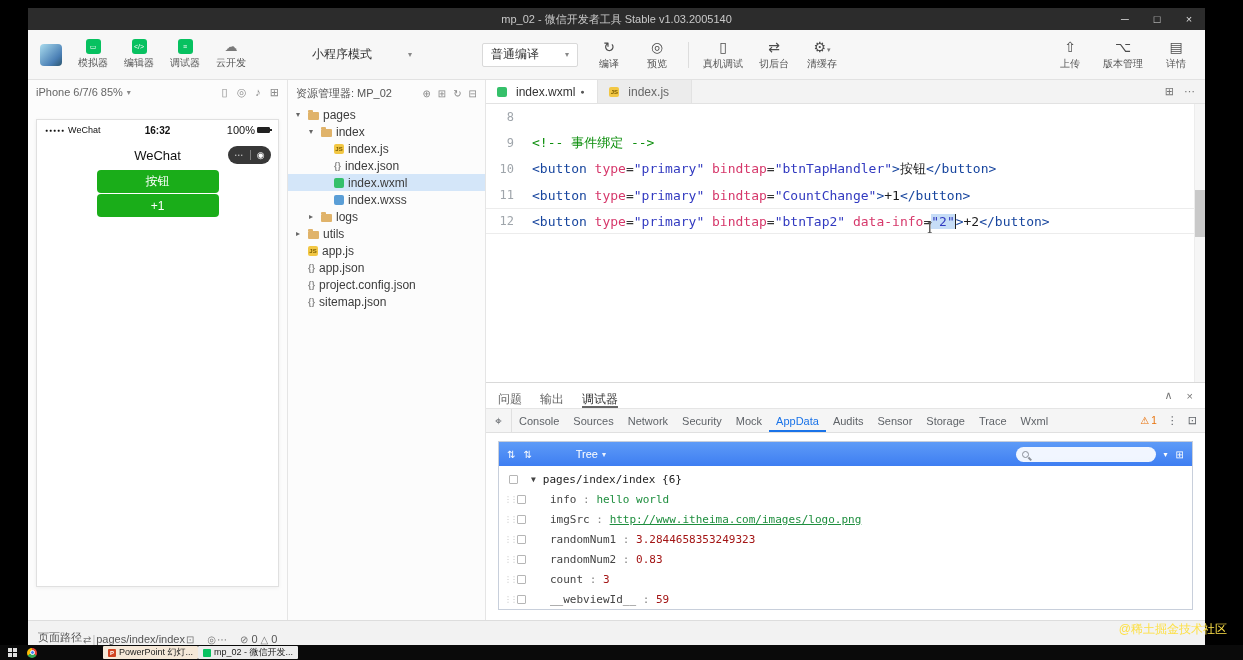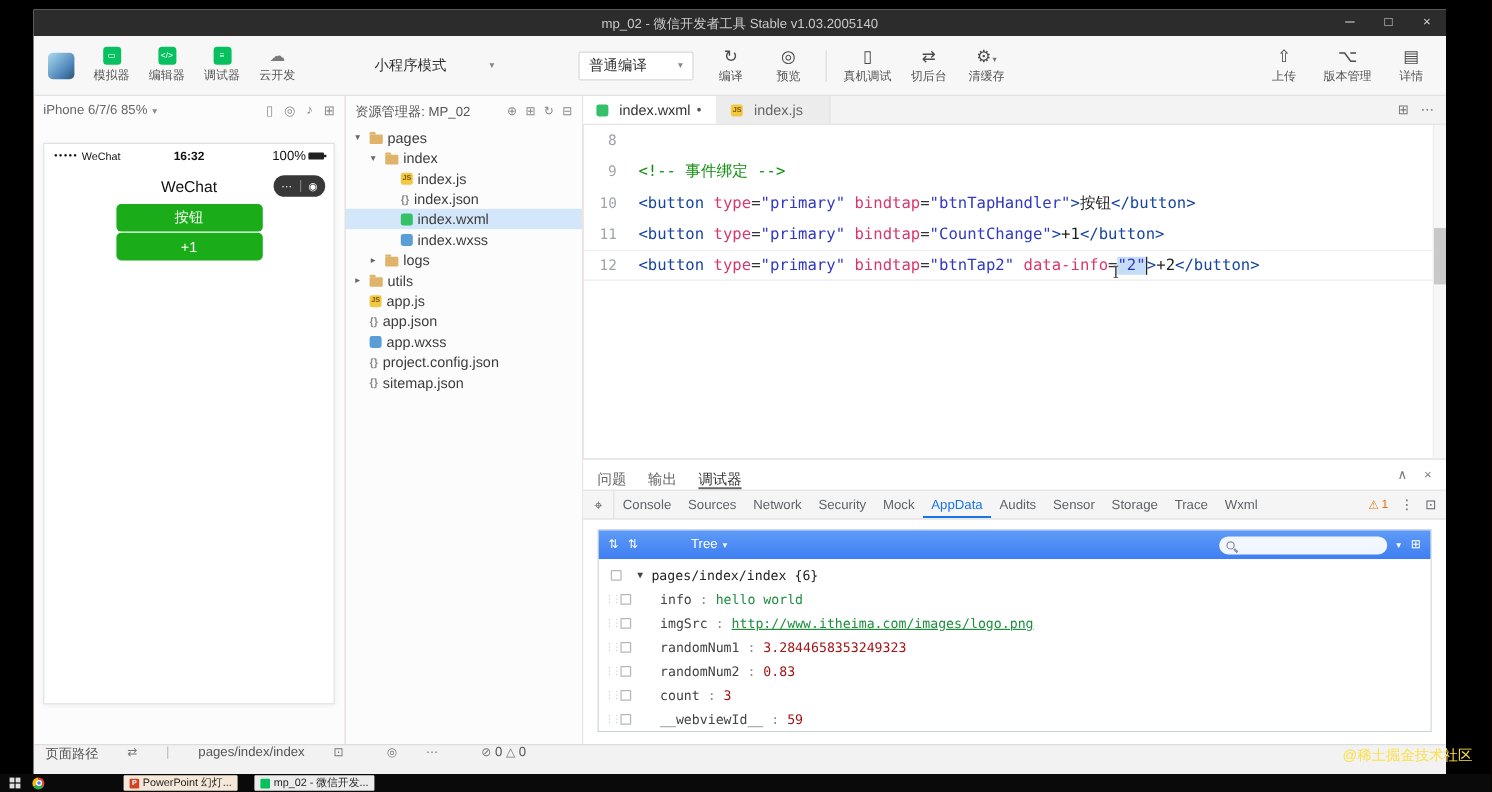--- a/index.html
+++ b/index.html
@@ -127,32 +127,32 @@
   .cb{width:9px;height:9px;border:1px solid #b6b6b6;background:#fff;border-radius:1px;flex:none}
   .disc{font-size:8px;color:#444;margin-left:6px}
   .adroot{color:#222}
   .adkey{margin-left:24px;color:#444}
   .adcolon{color:#888}
   .v-string{color:#1e8e3e}
   .v-link{color:#1e8e3e;text-decoration:underline;cursor:pointer}
   .v-number{color:#a31515}
 
   
-  .statusbar{height:25px;background:#f2f2f2;border-top:1px solid #ddd;display:flex;align-items:flex-start;padding:0 10px;font-size:11px;color:#555;gap:24px}
+  .statusbar{height:25px;background:#f2f2f2;border-top:1px solid #ddd;display:flex;align-items:flex-end;padding:0 10px;font-size:11px;color:#555;gap:1px}
   .sb-ico{color:#777;font-size:10px}
   .sb-sep{color:#bbb}
   .sb-counts{display:flex;align-items:center;gap:3px;margin-left:12px}
 
   
   .taskbar{position:absolute;left:0;right:0;bottom:0;height:15px;background:#0a0a0a;display:flex;align-items:center;gap:10px;padding:0 8px}
   .winlogo{width:9px;height:9px;display:grid;grid-template-columns:4px 4px;grid-template-rows:4px 4px;gap:1px;cursor:default}
   .winlogo span{background:#dfdfdf}
   .chrome{width:10px;height:10px;border-radius:50%;background:conic-gradient(#ea4335 0 120deg,#34a853 0 240deg,#fbbc05 0 360deg);position:relative;cursor:default}
   .chrome::after{content:"";position:absolute;inset:2.5px;background:#4285f4;border-radius:50%;border:1px solid #fff}
-  .taskitems{display:flex;gap:14px;align-items:flex-end}
+  .taskitems{display:flex;align-items:flex-end}
   .titem{height:13px;display:flex;align-items:center;gap:3px;padding:0 5px;font-size:9px;color:#1c1c1c;background:#ececec;border-radius:1px;white-space:nowrap;cursor:default}
   .titem:first-child{margin-left:56px;background:#f5e8d8}
   .titem .tbico{width:8px;height:8px;border-radius:1px;flex:none}
   .powerpoint-icon{background:#d04423;color:#fff;font-size:6px;line-height:8px;text-align:center;font-weight:bold}
   .devtools-icon{background:#07c160}
 
   .watermark{position:absolute;right:16px;top:621px;color:#fde047;font-size:12px;z-index:40;white-space:nowrap}
 </style>
 </head>
 <body>
@@ -329,25 +329,20 @@
             </div>
             <div class="trow" style="padding-left:8px">
               <span class="chev"></span>
               <span class="fico f-js">JS</span>
               <span class="tname">app.js</span>
             </div>
             <div class="trow" style="padding-left:8px">
               <span class="chev"></span>
               <span class="fico f-json">{}</span>
               <span class="tname">app.json</span>
-            </div>
-            <div class="trow" style="padding-left:8px">
-              <span class="chev"></span>
-              <span class="fico f-wxss"></span>
-              <span class="tname">app.wxss</span>
             </div>
             <div class="trow" style="padding-left:8px">
               <span class="chev"></span>
               <span class="fico f-json">{}</span>
               <span class="tname">project.config.json</span>
             </div>
             <div class="trow" style="padding-left:8px">
               <span class="chev"></span>
               <span class="fico f-json">{}</span>
               <span class="tname">sitemap.json</span>

